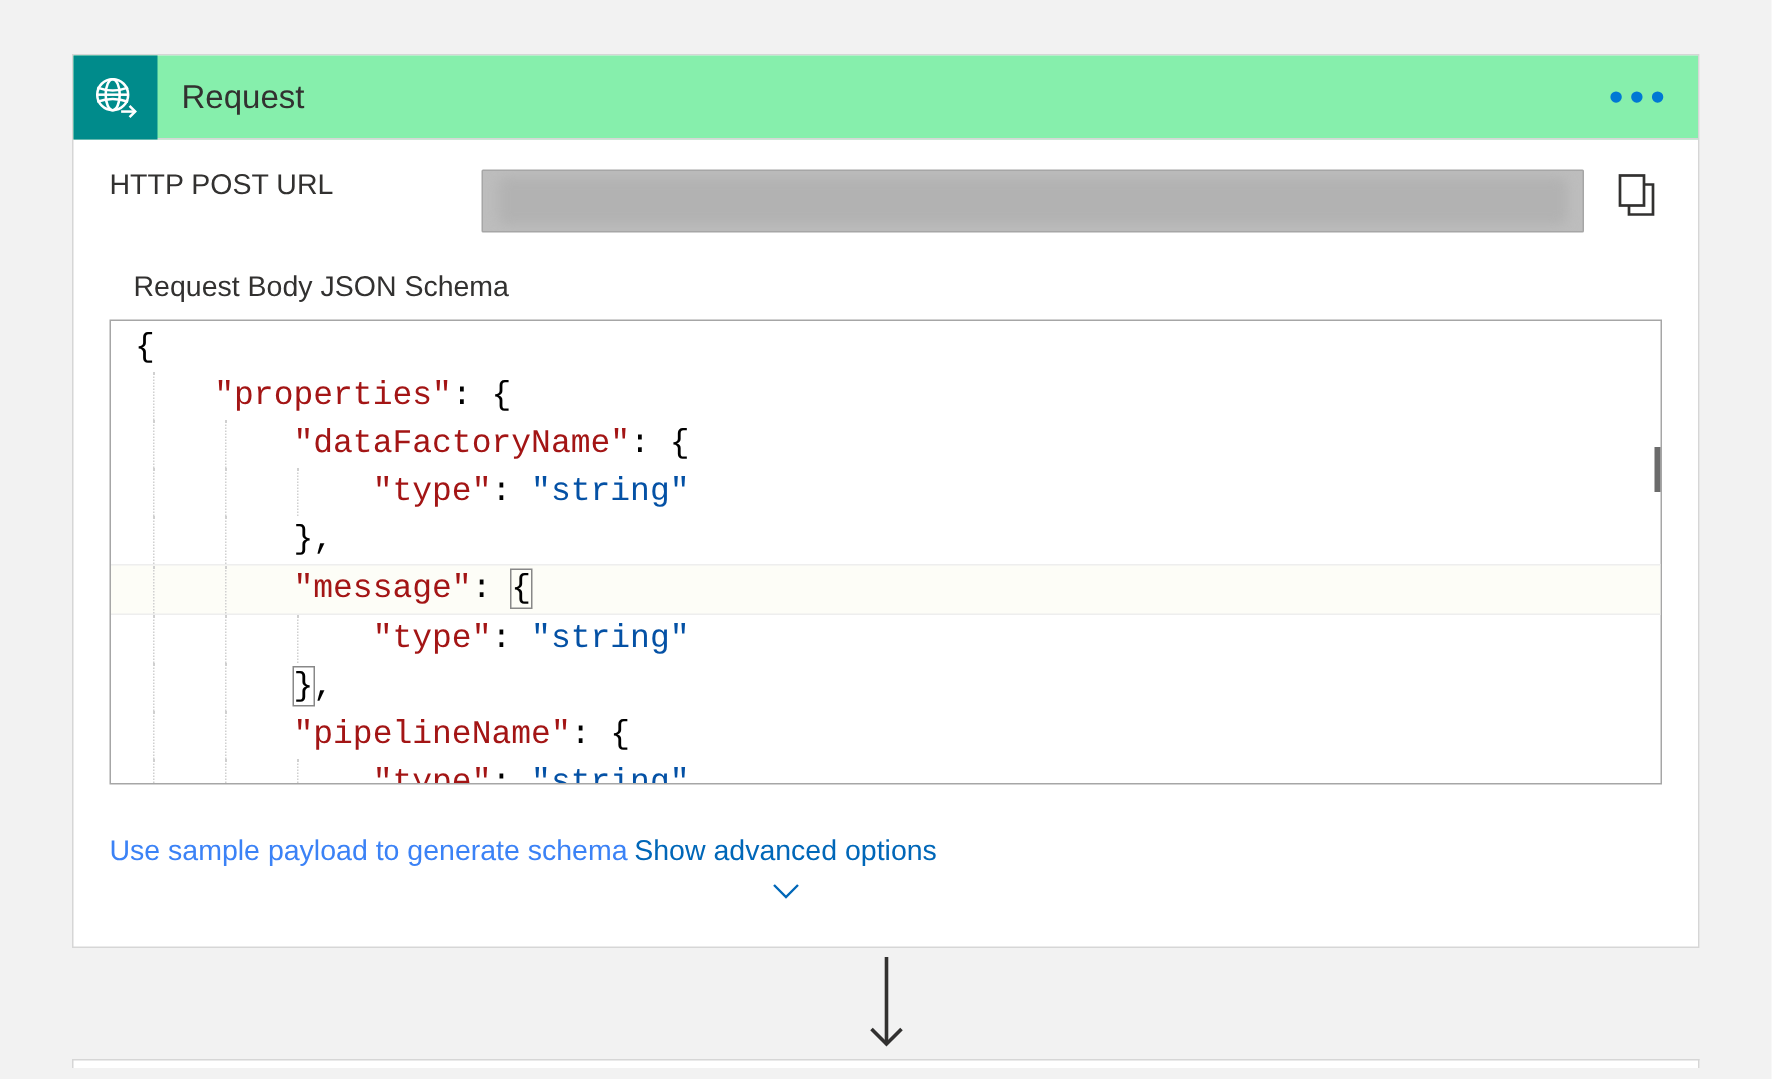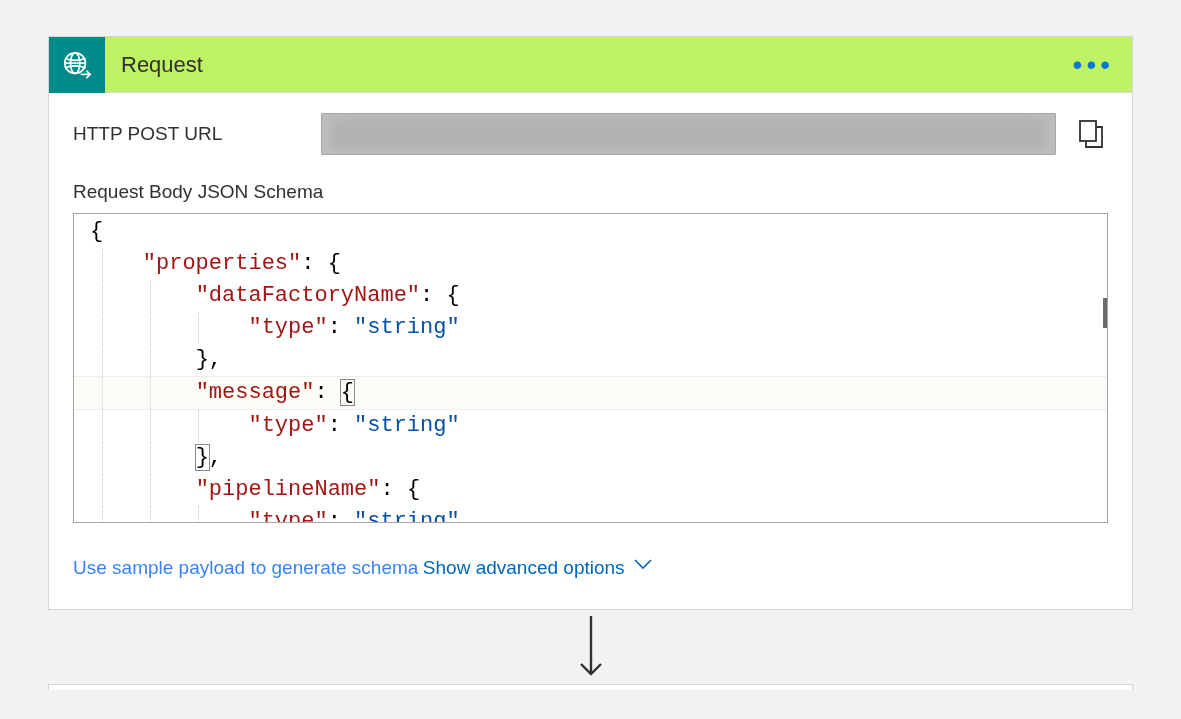--- a/index.html
+++ b/index.html
@@ -10,21 +10,21 @@
       padding: 36px 48px;
     }
     .card {
       background: #fff;
       border: 1px solid #d6d6d6;
       width: 100%;
     }
     .card-header {
       display: flex;
       align-items: center;
-      background: #bef264;
+      background: #86efac;
       border-bottom: 1px solid #d6d6d6;
       height: 56px;
       position: relative;
     }
     .header-icon-box {
       width: 56px;
       height: 56px;
       background: #008B8B;
       display: flex;
       align-items: center;
@@ -43,21 +43,20 @@
       font-size: 28px;
       letter-spacing: 4px;
       cursor: pointer;
       user-select: none;
     }
     .card-body {
       padding: 20px 24px 30px 24px;
     }
     .row-url {
       display: flex;
-      align-items: center;
       gap: 18px;
       margin-bottom: 26px;
     }
     .url-label {
       font-size: 19px;
       color: #323130;
       white-space: nowrap;
       min-width: 230px;
     }
     .url-field {
@@ -81,20 +80,21 @@
       height: 34px;
       cursor: pointer;
       display: flex;
       align-items: center;
       justify-content: center;
     }
     .section-label {
       font-size: 19px;
       color: #323130;
       margin-bottom: 10px;
+      margin-left: 16px;
     }
     .code-box {
       border: 1px solid #a6a6a6;
       background: #fff;
       font-family: Consolas, "Courier New", monospace;
       font-size: 22px;
       line-height: 32px;
       height: 310px;
       overflow: hidden;
       position: relative;
@@ -138,21 +138,23 @@
       margin-top: 14px;
       cursor: pointer;
       display: inline-block;
     }
     .adv-row {
       margin-top: 34px;
       color: #0067b8;
       font-size: 19px;
       cursor: pointer;
       display: inline-flex;
+      align-items: center;
       gap: 8px;
+      flex-direction: column;
     }
     .connector {
       margin-top: 4px;
       display: flex;
       align-items: center;
       justify-content: center;
       height: 70px;
       position: relative;
     }
     .connector svg { display: block; }

